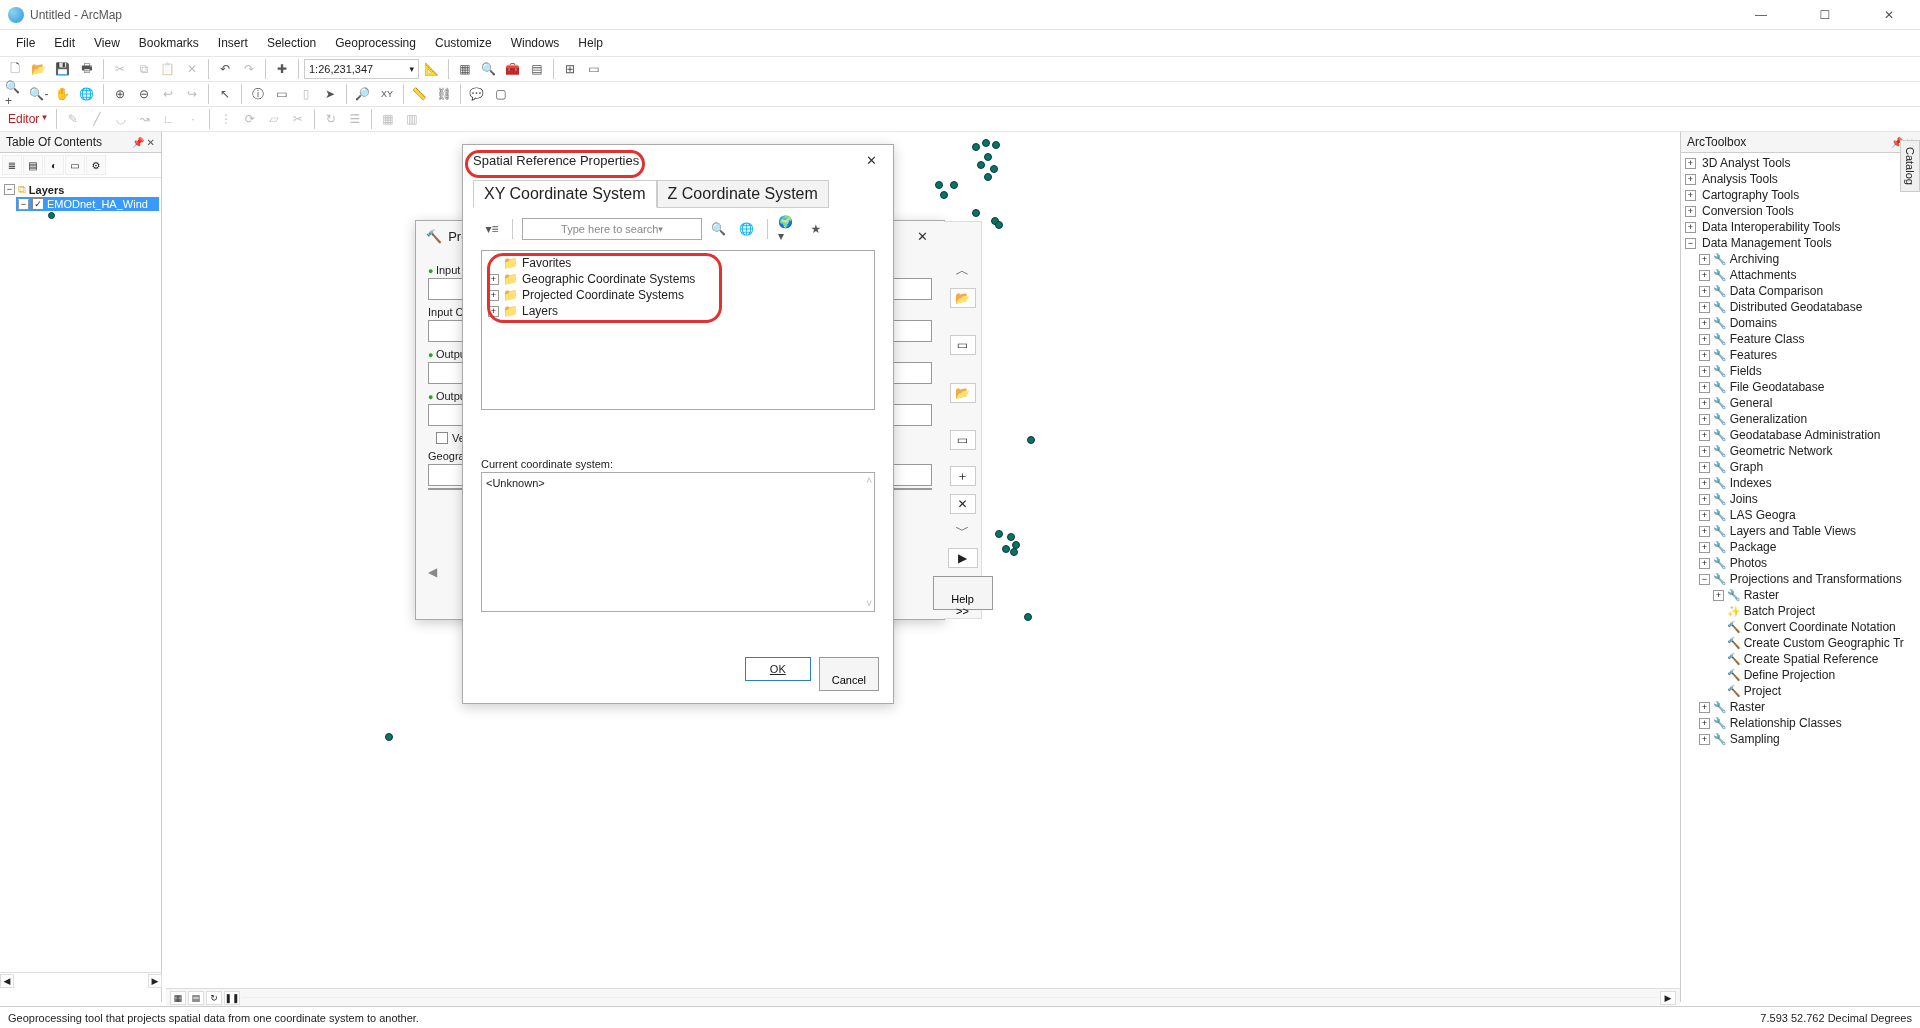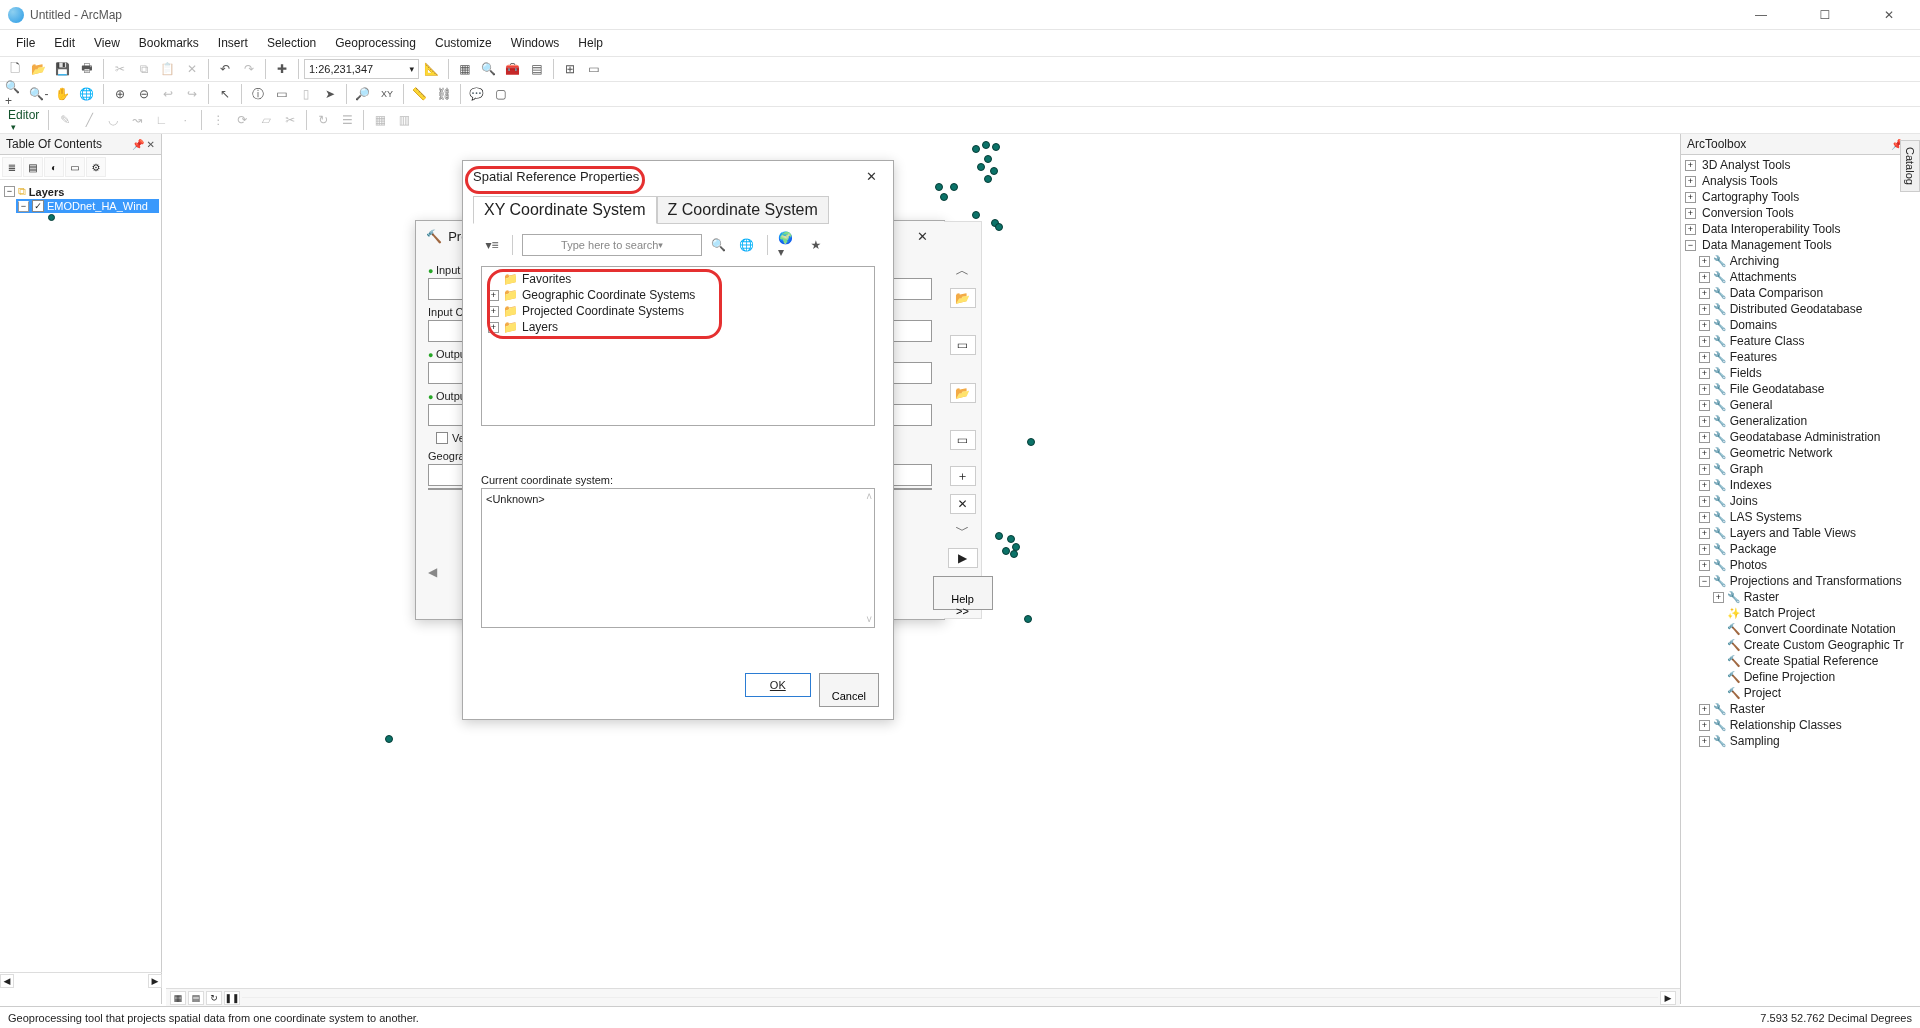--- a/index.html
+++ b/index.html
@@ -14,21 +14,21 @@
 
 .menubar { display:flex; padding: 4px 8px; gap: 3px; border-bottom: 1px solid #e6e6e6;}
 .menu-item { padding: 2px 8px; font-size:12px; cursor:pointer;}
 
 .toolbar-row { display:flex; align-items:center; padding: 1px 4px; border-bottom:1px solid #e6e6e6; gap:2px; flex-wrap:wrap;}
 .tool-btn { width:22px; height:22px; display:flex; align-items:center; justify-content:center; border:1px solid transparent; cursor:pointer; color:#555;}
 .tool-btn.disabled{opacity:0.4;}
 .tool-sep{width:1px; height:20px; background:#ccc; margin:0 3px;}
 .scale-box { width:115px; height:20px; border:1px solid #ccc; font-size:11px; padding:0 4px; display:flex;align-items:center; justify-content:space-between;}
 .scale-box .arrow{font-size:9px;}
-.editor-label{font-size:12px; padding:0 4px; color:#14532d; display:flex;flex-direction:column;}
+.editor-label{font-size:12px; padding:0 4px; color:#b91c1c; display:flex;}
 
 .main { display:flex; height: calc(1028px - 30px - 26px - 28px - 26px - 26px - 22px); position:relative;}
 .toc-panel { width:162px; border-right:1px solid #ccc; display:flex; flex-direction:column;}
 .panel-header { background:#f5f5f5; border-bottom:1px solid #ccc; padding:3px 6px; display:flex; justify-content:space-between; align-items:center; font-size:12px;}
 .panel-header .controls{display:flex;gap:2px;}
 .pin { font-size:10px; color:#555; cursor:pointer;}
 .toc-toolbar{display:flex; gap:1px; padding:2px; border-bottom:1px solid #e3e3e3;}
 .toc-tool{width:20px;height:20px;border:1px solid #eee; background:#fafafa;display:flex;align-items:center;justify-content:center;font-size:10px;cursor:pointer;}
 .toc-tree{padding:4px 2px;}
 .tree-row{display:flex;align-items:center;gap:3px;padding:1px 2px;font-size:11px;}
@@ -64,21 +64,21 @@
 .project-body{padding:12px;background:#f7f7f7;display:flex;flex-direction:column;gap:6px;}
 .field-wrap{display:flex;flex-direction:column;gap:2px;}
 .field-label{font-size:11px;color:#222;}
 .field-label.req::before{content:"● ";color:#26a626;font-size:9px;}
 .field-row{display:flex;gap:4px;align-items:center;}
 .text-input{flex:1;height:22px;border:1px solid #999;background:#fff;padding:0 4px;font-size:11px;}
 .icon-btn{width:26px;height:24px;border:1px solid #ccc;background:#fff;display:flex;align-items:center;justify-content:center;cursor:pointer;}
 .scroll-chev{font-size:14px;color:#666;cursor:pointer;}
 .btn{height:24px;padding:16px 12px;border:1px solid #999;background:#f5f5f5;font-size:11px;cursor:pointer;}
 
-.sr-dialog{left:462px;top:160px;width:432px;height:560px;background:#fff;z-index:10;}
+.sr-dialog{left:462px;top:144px;width:432px;height:560px;background:#fff;z-index:10;}
 .sr-tabs{display:flex;margin:4px 10px 0;}
 .sr-tab{padding:4px 10px;font-size:16px;border:1px solid #ccc;background:#f3f3f3;cursor:pointer;}
 .sr-tab.active{background:#fff;border-bottom-color:#fff;}
 .sr-body{padding:10px 18px;}
 .sr-toolbar{display:flex;align-items:center;gap:6px;margin-bottom:10px;}
 .sr-search{flex:0 0 180px;height:22px;border:1px solid #aaa;padding:0 6px;font-size:11px;color:#888;display:flex;align-items:center;justify-content:center;}
 .sr-tree{border:1px solid #aaa;height:160px;padding:4px;}
 .sr-tree-row{display:flex;align-items:center;gap:4px;padding:1px 2px;font-size:12px;}
 .sr-current{margin-top:12px;}
 .sr-current-label{font-size:11px;margin-bottom:2px;margin-top:48px;}
@@ -378,21 +378,21 @@
           <span>Indexes</span>
         </div>
         <div class="atb-row" style="padding-left: 16px;">
           <span class="expand-box">+</span>
           <span><span class="hammer">🔧</span></span>
           <span>Joins</span>
         </div>
         <div class="atb-row" style="padding-left: 16px;">
           <span class="expand-box">+</span>
           <span><span class="hammer">🔧</span></span>
-          <span>LAS Systems</span>
+          <span>LAS Geogra</span>
         </div>
         <div class="atb-row" style="padding-left: 16px;">
           <span class="expand-box">+</span>
           <span><span class="hammer">🔧</span></span>
           <span>Layers and Table Views</span>
         </div>
         <div class="atb-row" style="padding-left: 16px;">
           <span class="expand-box">+</span>
           <span><span class="hammer">🔧</span></span>
           <span>Package</span>

